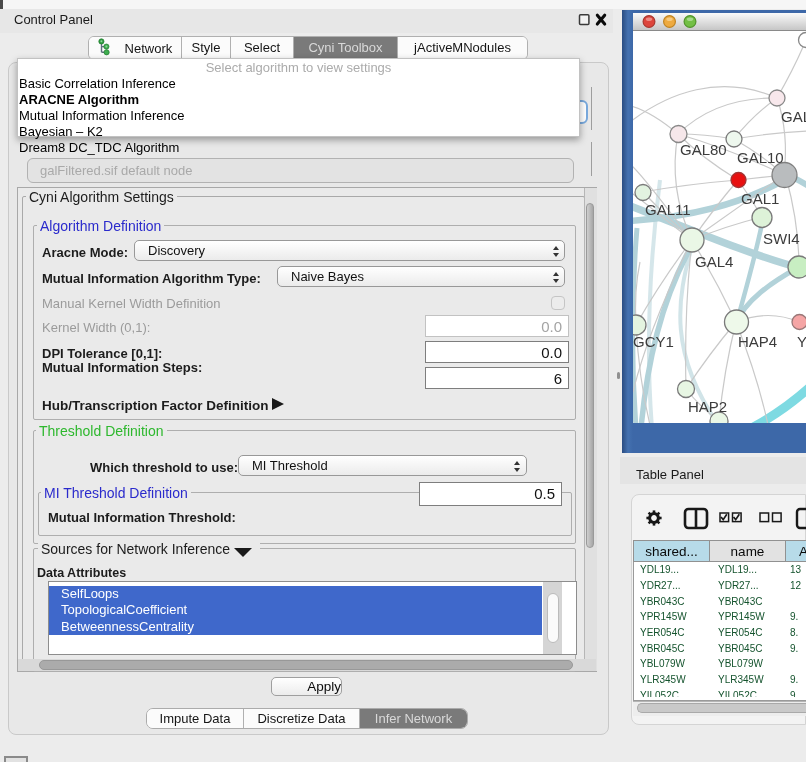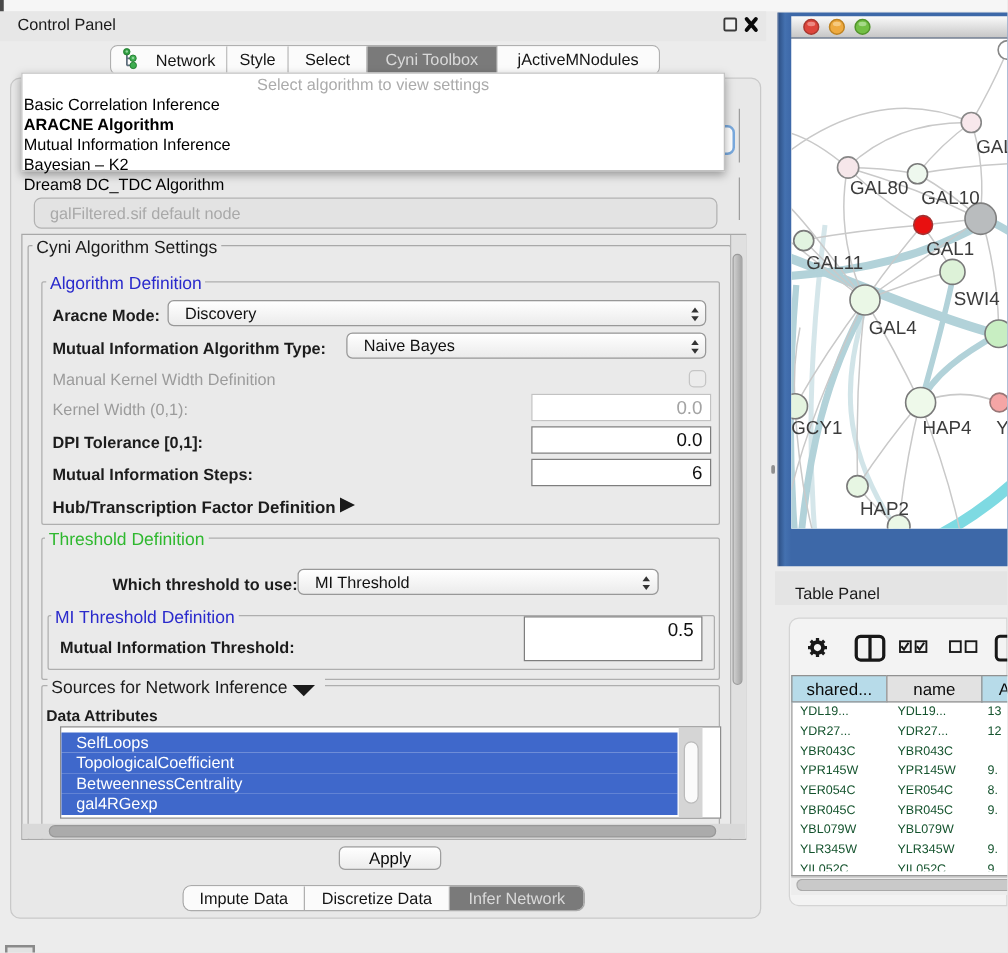--- a/index.html
+++ b/index.html
@@ -74,58 +74,57 @@
  <div class="lbl" style="left:42px;top:271px">Mutual Information Algorithm Type:</div>
  <div class="combo" style="left:277px;top:266px;width:288px;height:21px">Naive Bayes</div>
  <div class="car cup" style="left:553px;top:272px"></div>
  <div class="car cdn" style="left:553px;top:279px"></div>
  <div class="dlbl" style="left:42px;top:296px">Manual Kernel Width Definition</div>
  <div class="abs" style="left:551px;top:296px;width:14px;height:14px;background:#ececec;border:1px solid #c5c5c5;border-radius:4px;box-sizing:border-box"></div>
  <div class="dlbl" style="left:42px;top:320px">Kernel Width (0,1):</div>
  <div class="fld" style="left:425px;top:315px;width:144px;height:22px;border:1px solid #c2c2c2;color:#a4a4a4">0.0</div>
  <div class="lbl" style="left:42px;top:346px">DPI Tolerance [0,1]:</div>
  <div class="fld" style="left:425px;top:341px;width:144px;height:22px;border:1px solid #7e7e7e">0.0</div>
- <div class="lbl" style="left:42px;top:372px">Mutual Information Steps:</div>
+ <div class="lbl" style="left:42px;top:360px">Mutual Information Steps:</div>
  <div class="fld" style="left:425px;top:367px;width:144px;height:22px;border:1px solid #7e7e7e">6</div>
  <div class="lbl" style="left:42px;top:398px;font-size:13.5px">Hub/Transcription Factor Definition</div>
  <div class="abs" style="left:272px;top:398px;width:0;height:0;border-top:6.5px solid transparent;border-bottom:6.5px solid transparent;border-left:12px solid #1a1a1a"></div>
 
  <div class="grp" style="left:33px;top:430px;width:541px;height:112px"></div>
  <div class="gt" style="left:36px;top:424px;color:#2eb82e">Threshold Definition</div>
  <div class="lbl" style="left:90px;top:460px;font-size:13px">Which threshold to use:</div>
  <div class="combo" style="left:238px;top:455px;width:289px;height:21px">MI Threshold</div>
  <div class="car cup" style="left:514px;top:461px"></div>
  <div class="car cdn" style="left:514px;top:468px"></div>
 
  <div class="grp" style="left:38px;top:492px;width:532px;height:42px"></div>
  <div class="gt" style="left:41px;top:486px;color:#2a2acc">MI Threshold Definition</div>
  <div class="lbl" style="left:48px;top:510px">Mutual Information Threshold:</div>
- <div class="fld" style="left:419px;top:493px;width:143px;height:36px;border:1px solid #7e7e7e">0.5</div>
+ <div class="fld" style="left:419px;top:482px;width:143px;height:24px;border:1px solid #7e7e7e">0.5</div>
 
  <div class="grp" style="left:33px;top:548px;width:541px;height:122px"></div>
  <div class="gt" style="left:38px;top:542px;color:#1c1c1c;padding-right:30px">Sources for Network Inference</div>
  <div class="abs" style="left:234px;top:548px;width:0;height:0;border-left:9.5px solid transparent;border-right:9.5px solid transparent;border-top:9px solid #1a1a1a"></div>
  <div class="lbl" style="left:37px;top:566px;font-size:12.5px">Data Attributes</div>
  <div class="abs" style="left:48px;top:581px;width:529px;height:74px;background:#fff;border:1px solid #8d8d8d;box-sizing:border-box;overflow:hidden">
   <div style="height:4px"></div>
   <div class="lrow" style="width:481px">SelfLoops</div>
   <div class="lrow" style="width:481px">TopologicalCoefficient</div>
   <div class="lrow" style="width:481px">BetweennessCentrality</div>
-  <div class="lrow" style="width:481px">gal4RGexp</div>
  </div>
  <div class="abs" style="left:543px;top:582px;width:19px;height:72px;background:#d5d5d5"></div>
  <div class="abs" style="left:547px;top:593px;width:12px;height:50px;background:#fafafa;border:1px solid #bbb;border-radius:6px;box-sizing:border-box"></div>
 </div>
 
 <div class="abs" style="left:584px;top:188px;width:13px;height:483px;background:#e0e0e0;border-left:1px solid #b6b6b6;box-sizing:border-box"></div>
 <div class="abs" style="left:586px;top:203px;width:8px;height:345px;background:linear-gradient(90deg,#cfcfcf,#a6a6a6);border:1px solid #9a9a9a;border-radius:4px;box-sizing:border-box"></div>
 <div class="abs" style="left:18px;top:659px;width:578px;height:12px;background:#d9d9d9"></div>
 <div class="abs" style="left:39px;top:660px;width:534px;height:10px;background:#ababab;border:1px solid #989898;border-radius:5px;box-sizing:border-box"></div>
 
-<div class="abs" style="left:271px;top:677px;width:82px;height:19px;background:linear-gradient(#ffffff,#ececec);border:1px solid #9f9f9f;border-radius:5px;box-sizing:border-box;text-align:center;font-size:13.5px;line-height:18px;color:#0a0a0a">Apply</div>
+<div class="abs" style="left:271px;top:677px;width:71px;height:19px;background:linear-gradient(#ffffff,#ececec);border:1px solid #9f9f9f;border-radius:5px;box-sizing:border-box;text-align:right;font-size:13.5px;line-height:18px;color:#0a0a0a">Apply</div>
 
 <div class="abs" style="left:146px;top:708px;height:19px;border:1px solid #ababab;border-radius:7px;overflow:hidden;background:#fbfbfb">
  <div class="tab" style="width:97px;height:19px;line-height:19px">Impute Data</div>
  <div class="tab" style="width:116px;height:19px;line-height:19px">Discretize Data</div>
  <div class="tab tabsel" style="width:107px;height:19px;line-height:19px;border-right:none">Infer Network</div>
 </div>
 
 <div class="abs" style="left:4px;top:756px;width:20px;height:10px;background:#e2e2e2;border:2px solid #8a8a8a"></div>
 
 <div class="abs" style="left:17px;top:58px;width:563px;height:79px;background:#fff;border:1px solid #c2c2c2;box-shadow:0 3px 7px rgba(0,0,0,0.35);box-sizing:border-box;z-index:30">

